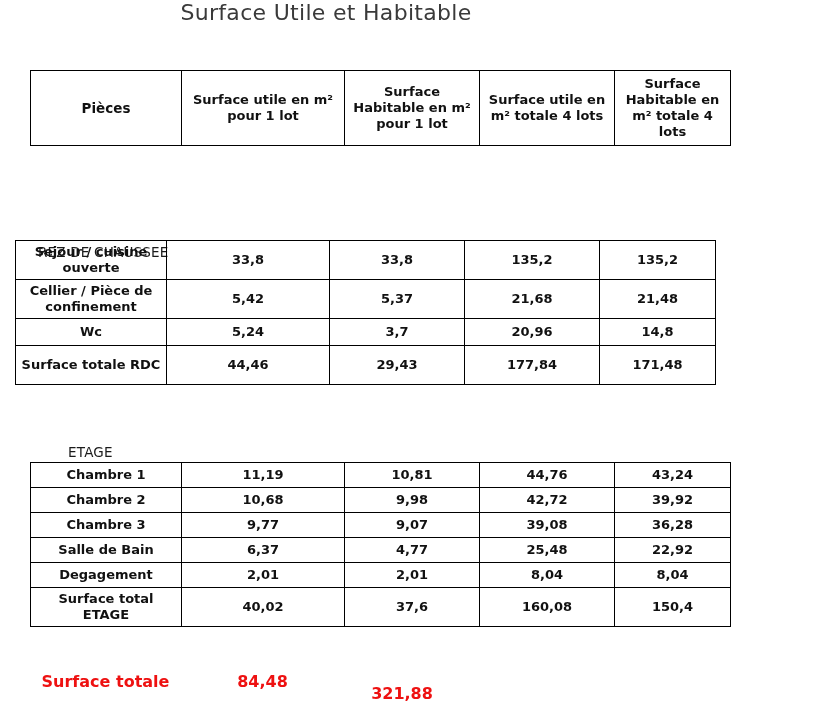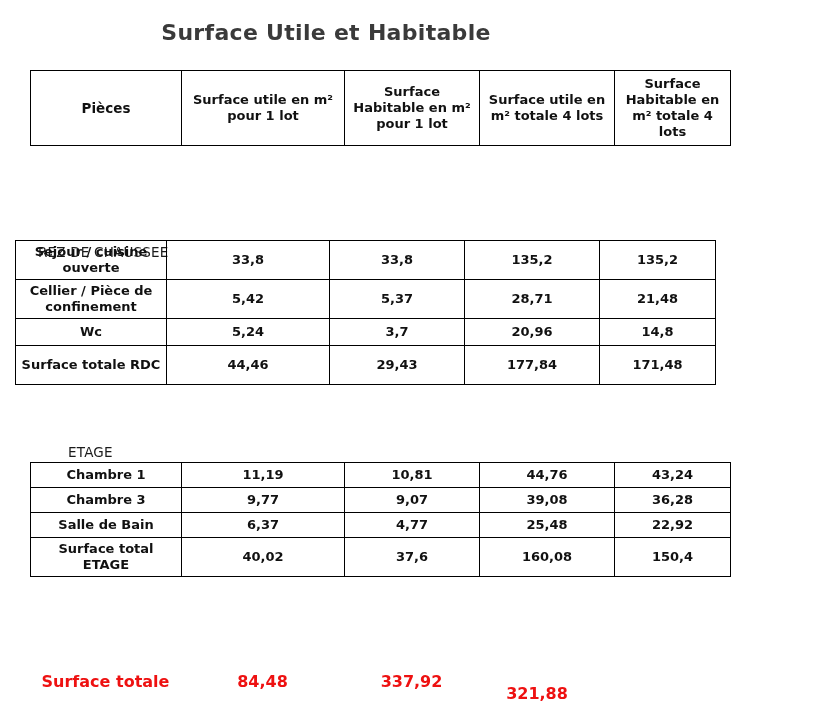--- a/index.html
+++ b/index.html
@@ -15,27 +15,27 @@
     position: relative;
     overflow: hidden;
   }
   .page {
     position: relative;
     width: 814px;
     height: 713px;
   }
   .title {
     position: absolute;
-    top: 20px;
+    top: 0;
     left: 0;
     width: 652px;
     text-align: center;
     font-size: 22px;
     color: #3a3a3a;
-    font-weight: 700;
+    font-weight: 400;
     letter-spacing: 0.3px;
   }
 
   table.grid {
     position: absolute;
     border-collapse: collapse;
     table-layout: fixed;
   }
   table.grid td {
     border: 1px solid #000000;
@@ -171,21 +171,21 @@
         <td class="tall">Sejour / cuisine ouverte</td>
         <td class="tall">33,8</td>
         <td class="tall">33,8</td>
         <td class="tall">135,2</td>
         <td class="tall">135,2</td>
       </tr>
       <tr>
         <td class="tall">Cellier / Pièce de confinement</td>
         <td class="tall">5,42</td>
         <td class="tall">5,37</td>
-        <td class="tall">28,71</td>
+        <td class="tall">21,68</td>
         <td class="tall">21,48</td>
       </tr>
       <tr>
         <td>Wc</td>
         <td>5,24</td>
         <td>3,7</td>
         <td>20,96</td>
         <td>14,8</td>
       </tr>
       <tr>
@@ -210,43 +210,56 @@
     </colgroup>
     <tbody>
       <tr>
         <td>Chambre 1</td>
         <td>11,19</td>
         <td>10,81</td>
         <td>44,76</td>
         <td>43,24</td>
       </tr>
       <tr>
+        <td>Chambre 2</td>
+        <td>10,68</td>
+        <td>9,98</td>
+        <td>42,72</td>
+        <td>39,92</td>
+      </tr>
+      <tr>
         <td>Chambre 3</td>
         <td>9,77</td>
         <td>9,07</td>
         <td>39,08</td>
         <td>36,28</td>
       </tr>
       <tr>
         <td>Salle de Bain</td>
         <td>6,37</td>
         <td>4,77</td>
         <td>25,48</td>
         <td>22,92</td>
       </tr>
       <tr>
+        <td>Degagement</td>
+        <td>2,01</td>
+        <td>2,01</td>
+        <td>8,04</td>
+        <td>8,04</td>
+      </tr>
+      <tr>
         <td class="tall">Surface total ETAGE</td>
         <td class="tall">40,02</td>
         <td class="tall">37,6</td>
         <td class="tall">160,08</td>
         <td class="tall">150,4</td>
       </tr>
     </tbody>
   </table>
 
   <div class="totals">
     <div class="cell t0">Surface totale</div>
     <div class="cell t1">84,48</div>
-    <div class="cell t3">337,92</div>
     <div class="cell t4">321,88</div>
   </div>
 
 </div>
 
 </body></html>

